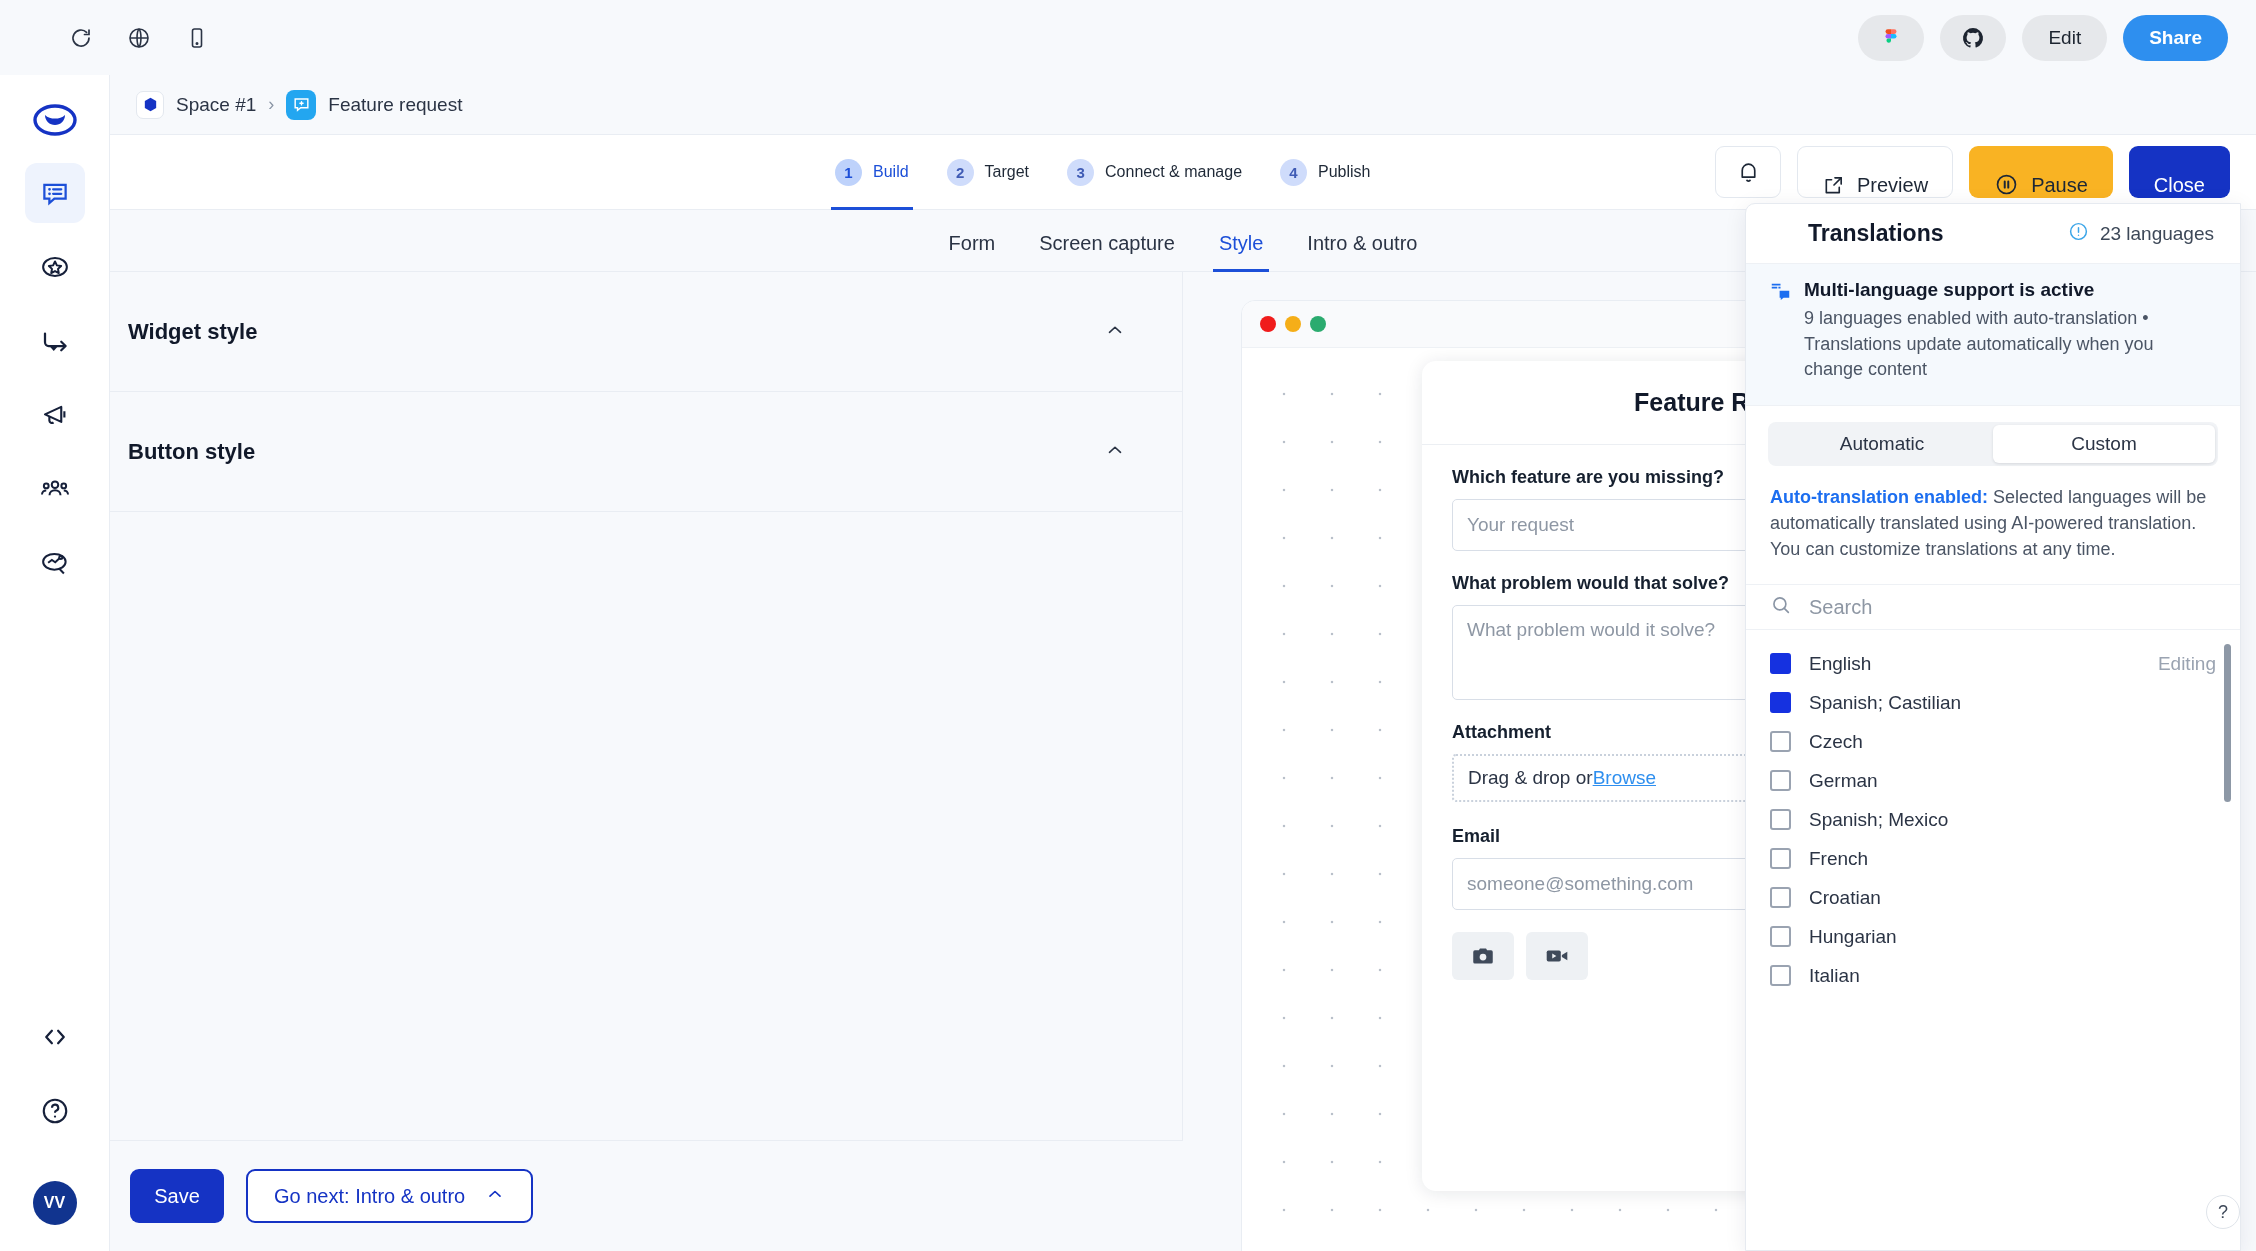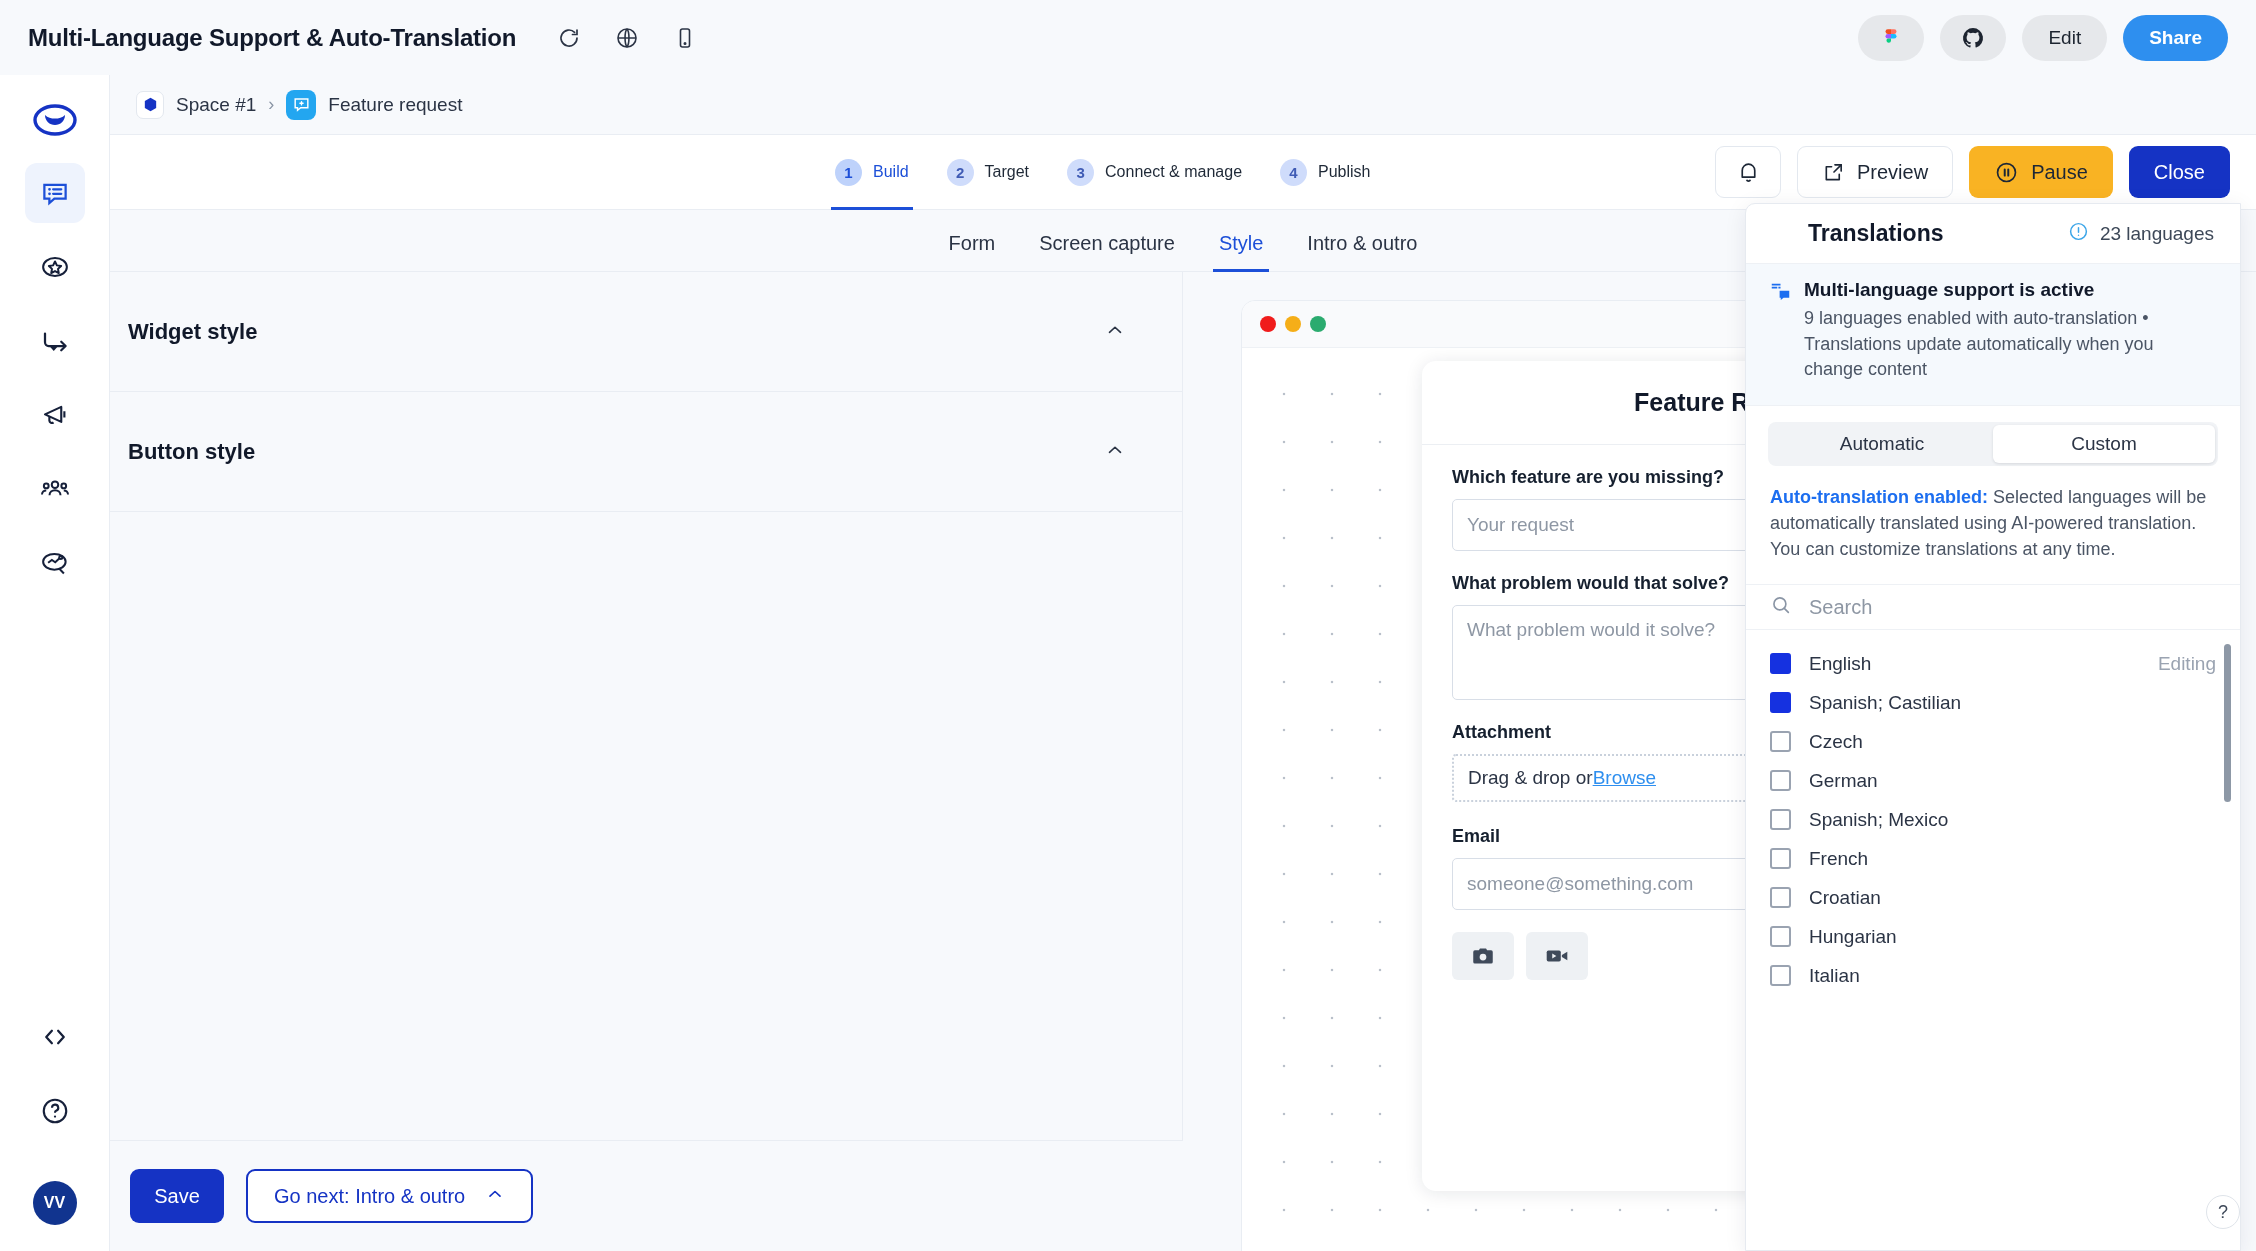--- a/index.html
+++ b/index.html
@@ -91,21 +91,21 @@
   .step.active .step-label { color: #1c4fd8; }
   .step.active::after {
     content: ""; position: absolute; bottom: 0; left: -4px; right: -4px; height: 3px; background: #1c4fd8;
   }
   .stepbar-actions { margin-left: auto; display: flex; align-items: center; gap: 16px; padding-right: 26px; }
   .icon-btn {
     width: 66px; height: 52px; border: 1px solid #e3e8ef; background: #fff; border-radius: 9px;
     display: flex; align-items: center; justify-content: center; cursor: pointer;
   }
   .act-btn {
-    height: 52px; border-radius: 9px; display: flex; align-items: center; gap: 12px;
+    height: 52px; border-radius: 9px; display: flex; align-items: flex-end; gap: 12px;
     padding: 0 24px; font-size: 20px; cursor: pointer; border: 1px solid transparent;
     font-family: inherit; white-space: nowrap;
   }
   .act-preview { background: #fff; border-color: #e3e8ef; color: #1d2736; }
   .act-pause { background: #f9b323; color: #1d2736; }
   .act-close { background: #1533c4; color: #fff; }
 
   
   .subtabs {
     position: absolute; top: 210px; left: 110px; width: 2146px; height: 62px;
@@ -271,21 +271,20 @@
     display: flex; align-items: center; justify-content: center;
     font-size: 18px; color: #3d4858; cursor: pointer; z-index: 40;
   }
 </style>
 </head>
 <body>
 
 <div class="app">
 
   <div class="topbar">
-    <div class="topbar-title">Multi-Language Support &amp; Auto-Translation</div>
     <div class="topbar-icons">
       <span class="tb-icon">
         <svg width="24" height="24" viewBox="0 0 24 24" fill="none" stroke="currentColor" stroke-width="1.7" stroke-linecap="round">
           <path d="M20 12a8 8 0 1 1-2.4-5.7"></path>
             <path d="M20 4v4.5h-4.5"></path>
         </svg>
       </span>
       <span class="tb-icon">
         <svg width="24" height="24" viewBox="0 0 24 24" fill="none" stroke="currentColor" stroke-width="1.6">
           <circle cx="12" cy="12" r="9"></circle>

